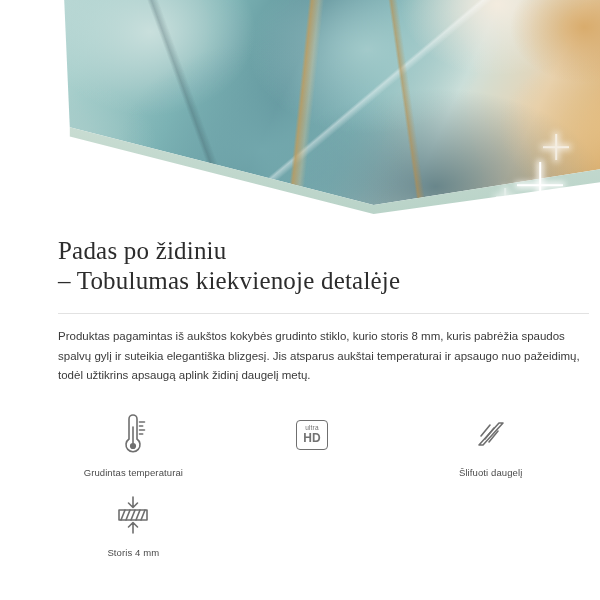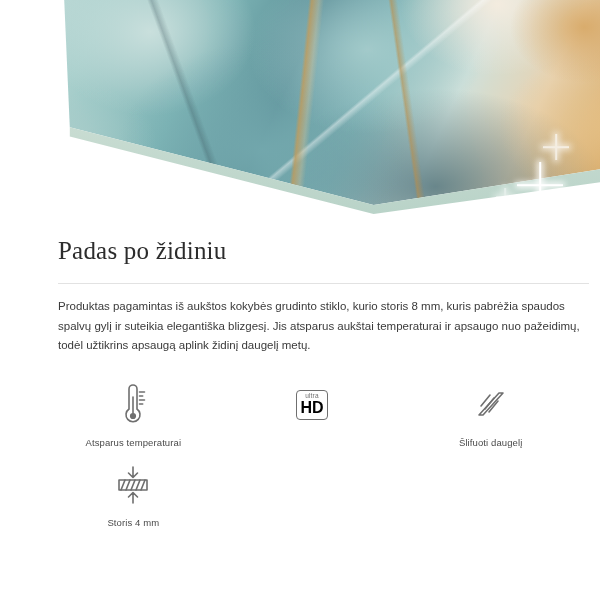--- a/index.html
+++ b/index.html
@@ -128,59 +128,60 @@
   }
   .ultrahd-box {
     width: 32px; height: 30px;
     border: 1.6px solid #6f6f6f;
     border-radius: 4px;
     display: flex; flex-direction: column;
     align-items: center; justify-content: center;
     line-height: 1;
   }
   .ultrahd-box .u1 { font-size: 6.5px; color: #6f6f6f; letter-spacing: .2px; }
-  .ultrahd-box .u2 { font-size: 16px; font-weight: bold; color: #000000; margin-top: 1px; }
+  .ultrahd-box .u2 { font-size: 12px; font-weight: bold; color: #737373; margin-top: 1px; }
   svg { display: block; }
 </style>
 </head>
 <body>
 
 <div class="page">
 
   <div class="hero">
     <div class="hero-slab"></div>
     <div class="hero-veins"></div>
     <div class="hero-edge"></div>
     <div class="sparkle sp1"></div>
     <div class="sparkle sp2"></div>
     <div class="sparkle sp3"></div>
   </div>
 
   <div class="content">
     <h1 class="title">
       <span>Padas po židiniu</span>
+      <span class="line2">– Tobulumas kiekvienoje detalėje</span>
     </h1>
     <div class="rule"></div>
     <p class="body-text">Produktas pagamintas iš aukštos kokybės grudinto stiklo, kurio storis 8 mm, kuris pabrėžia spaudos spalvų gylį ir suteikia elegantiška blizgesį. Jis atsparus aukštai temperaturai ir apsaugo nuo pažeidimų, todėl užtikrins apsaugą aplink židinį daugelį metų.</p>
   </div>
 
   <div class="features">
 
     <div class="feature">
       <div class="feature-icon">
         <svg width="34" height="44" viewBox="0 0 34 44">
           <g fill="none" stroke="#6f6f6f" stroke-width="1.6" stroke-linecap="round">
             <path d="M13 6 a4 4 0 0 1 8 0 v20 a7 7 0 1 1 -8 0 z"></path>
             <circle cx="17" cy="33" r="3.1" fill="#6f6f6f" stroke="none"></circle>
             <path d="M17 14 v16"></path>
             <path d="M23.5 9 h5 M23.5 13 h3.2 M23.5 17 h5 M23.5 21 h3.2"></path>
           </g>
         </svg>
       </div>
-      <div class="feature-label">Atsparus temperaturai</div>
+      <div class="feature-label">Grudintas temperaturai</div>
     </div>
 
     <div class="feature">
       <div class="feature-icon">
         <div class="ultrahd-box">
           <span class="u1">ultra</span>
           <span class="u2">HD</span>
         </div>
       </div>
     </div>

